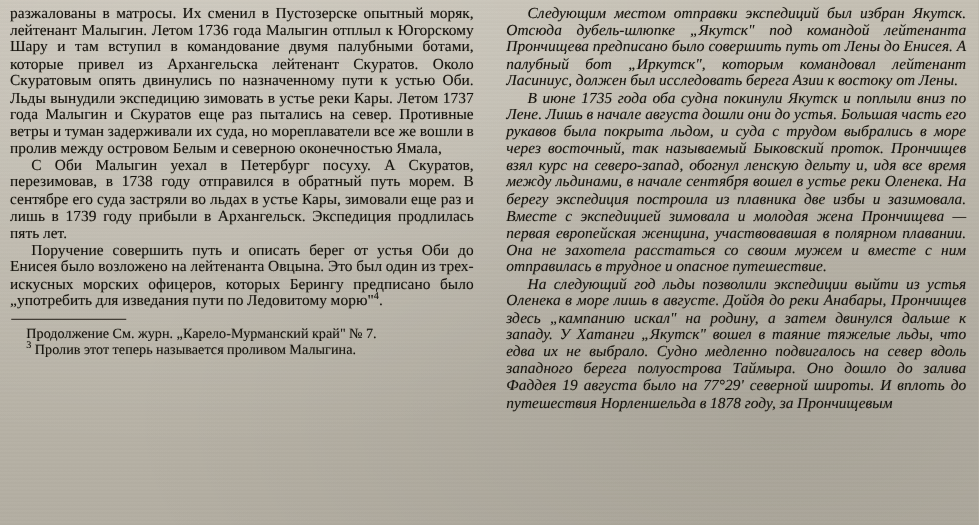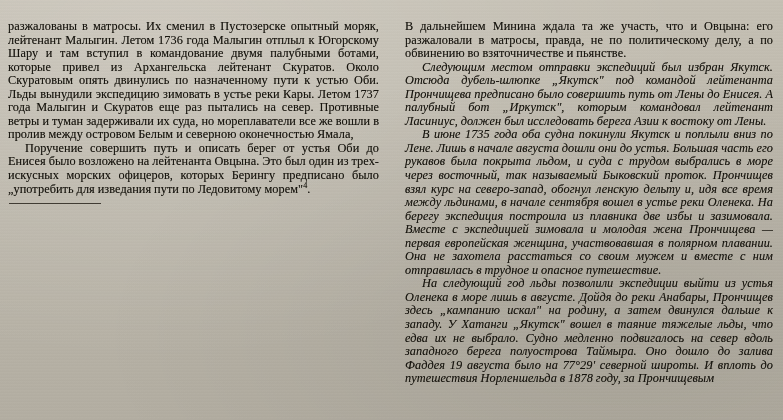--- a/index.html
+++ b/index.html
@@ -15,21 +15,21 @@
   }
   #page {
     position: relative;
     width: 783px;
     height: 420px;
     background:
       radial-gradient(ellipse at 20% 10%, rgba(255,255,255,0.16), rgba(255,255,255,0) 60%),
       radial-gradient(ellipse at 80% 80%, rgba(0,0,0,0.07), rgba(0,0,0,0) 60%),
       linear-gradient(180deg, #c4bfb3 0%, #bdb8ac 35%, #b7b2a6 70%, #b2ada1 100%);
     box-sizing: border-box;
-    padding: 20px 10px 4px 8px;
+    padding: 4px 10px 4px 8px;
     filter: contrast(1.02);
   }
   #page::after {
     content: "";
     position: absolute;
     inset: 0;
     pointer-events: none;
     background:
       repeating-linear-gradient(0deg, rgba(0,0,0,0.025) 0px, rgba(0,0,0,0.025) 1px, rgba(255,255,255,0.02) 2px, rgba(255,255,255,0.02) 3px);
     opacity: 0.5;
@@ -82,29 +82,31 @@
   .col.right p.indent { text-indent: 17px; font-style: italic; }
 </style>
 </head>
 <body>
 
 <div id="page">
   <div class="columns">
 
     <div class="col left">
       <p>разжалованы в матросы. Их сменил в Пустозерске опытный моряк, лейтенант Малыгин. Летом 1736 года Малыгин отплыл к Югорскому Шару и там вступил в командование двумя палубными ботами, которые привел из Архангельска лейтенант Скуратов. Около Скуратовым опять двинулись по назначенному пути к устью Оби. Льды вынудили экспедицию зимовать в устье реки Кары. Летом 1737 года Малыгин и Скуратов еще раз пытались на север. Противные ветры и туман задерживали их суда, но мореплаватели все же вошли в пролив между островом Белым и северною оконечностью Ямала,</p>
-      <p class="indent"><span>Поручение совершить путь и описать берег от устья Оби до Енисея было возложено на лейтенанта Овцына. Это был один из трех-искусных морских офицеров, которых Берингу предписано было „употребить для изведания пути по Ледовитому морем"</span><sup>4</sup><span>.</span></p>
+      <p class="indent">С Оби Малыгин уехал в Петербург посуху. А Скуратов, перезимовав, в 1738 году отправился в обратный путь морем. В сентябре его суда застряли во льдах в устье Кары, зимовали еще раз и лишь в 1739 году прибыли в Архангельск. Экспедиция продлилась пять лет.</p>
+      <p class="indent"><span>Поручение совершить путь и описать берег от устья Оби до Енисея было возложено на лейтенанта Овцына. Это был один из трех-искусных морских офицеров, которых Берингу предписано было „употребить для изведания пути по Ледовитому морю"</span><sup>4</sup><span>.</span></p>
 
       <div class="rule"></div>
 
       <div class="footnotes">
+        <p><span class="fn-marker"></span><span>Продолжение См. журн. „Карело-Мурманский край" № 7.</span></p>
+        <p><sup>3</sup> <span>Пролив этот теперь называется проливом Малыгина.</span></p>
       </div>
     </div>
 
     <div class="col right">
-      <p>В дальнейшем Минина ждала та же участь, что и Овцына: его разжаловали в матросы, правда, не по политическому делу, а по обвинению во взяточничестве и пьянстве.</p>
       <p class="indent">Следующим местом отправки экспедиций был избран Якутск. Отсюда дубель-шлюпке „Якутск" под командой лейтенанта Прончищева предписано было совершить путь от Лены до Енисея. А палубный бот „Иркутск", которым командовал лейтенант Ласиниус, должен был исследовать берега Азии к востоку от Лены.</p>
       <p class="indent">В июне 1735 года оба судна покинули Якутск и поплыли вниз по Лене. Лишь в начале августа дошли они до устья. Большая часть его рукавов была покрыта льдом, и суда с трудом выбрались в море через восточный, так называемый Быковский проток. Прончищев взял курс на северо-запад, обогнул ленскую дельту и, идя все время между льдинами, в начале сентября вошел в устье реки Оленека. На берегу экспедиция построила из плавника две избы и зазимовала. Вместе с экспедицией зимовала и молодая жена Прончищева — первая европейская женщина, участвовавшая в полярном плавании. Она не захотела расстаться со своим мужем и вместе с ним отправилась в трудное и опасное путешествие.</p>
       <p class="indent">На следующий год льды позволили экспедиции выйти из устья Оленека в море лишь в августе. Дойдя до реки Анабары, Прончищев здесь „кампанию искал" на родину, а затем двинулся дальше к западу. У Хатанги „Якутск" вошел в таяние тяжелые льды, что едва их не выбрало. Судно медленно подвигалось на север вдоль западного берега полуострова Таймыра. Оно дошло до залива Фаддея 19 августа было на 77°29' северной широты. И вплоть до путешествия Норленшельда в 1878 году, за Прончищевым</p>
     </div>
 
   </div>
 </div>
 
 </body></html>

